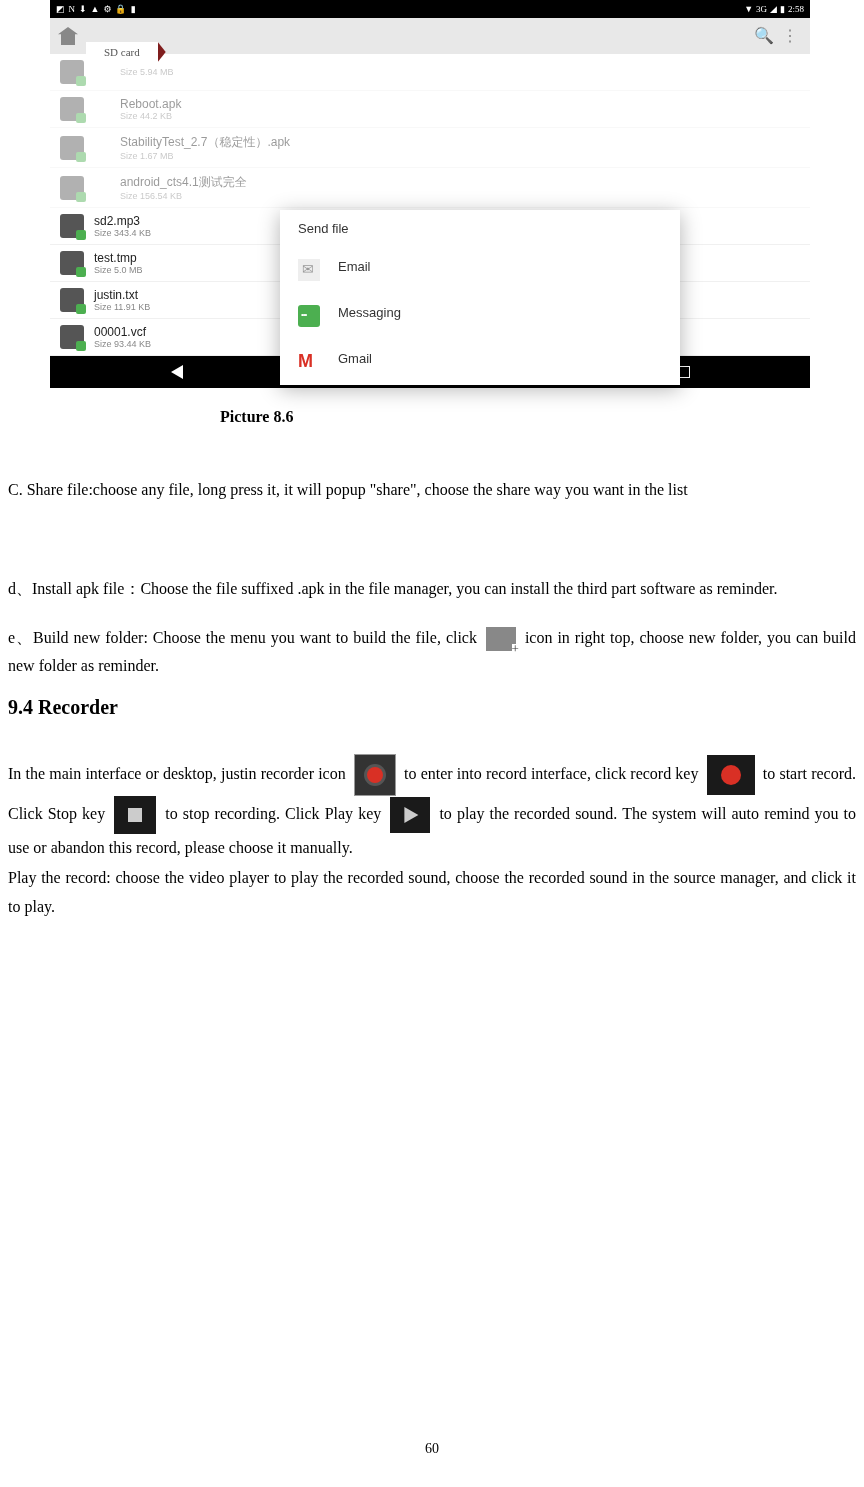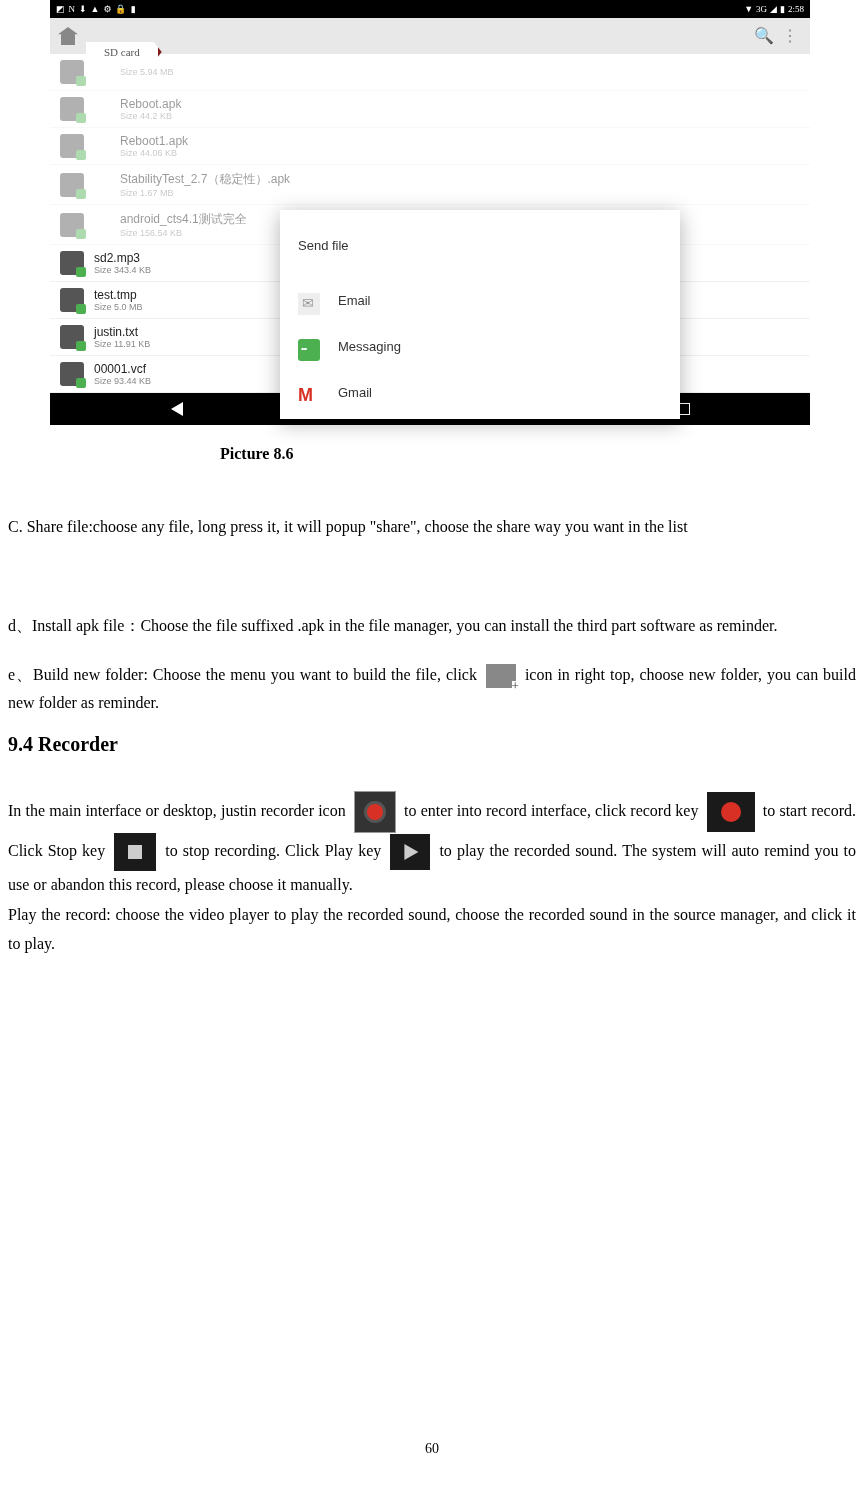--- a/index.html
+++ b/index.html
@@ -65,21 +65,21 @@
       width: 20px;
       height: 18px;
       background: #888;
       clip-path: polygon(50% 0%, 100% 40%, 85% 40%, 85% 100%, 15% 100%, 15% 40%, 0% 40%);
     }
     .breadcrumb-chip {
       background: #fff;
       padding: 4px 18px;
       font-size: 11px;
       color: #555;
-      border-right: 4px solid #7f1d1d;
+      border-right: 8px solid #7f1d1d;
       clip-path: polygon(0 0, calc(100% - 8px) 0, 100% 50%, calc(100% - 8px) 100%, 0 100%);
       margin-top: 32px;
     }
     .toolbar-spacer {
       flex: 1;
     }
     .toolbar-icon {
       width: 20px;
       height: 20px;
       color: #888;
@@ -138,21 +138,21 @@
     .dialog-overlay {
       position: absolute;
       top: 210px;
       left: 230px;
       width: 400px;
       background: #fff;
       box-shadow: 0 4px 20px rgba(0,0,0,0.3);
       font-family: Arial, sans-serif;
     }
     .dialog-title {
-      padding: 28px 18px;
+      padding: 11px 18px;
       font-size: 13px;
       color: #333;
     }
     .dialog-item {
       display: flex;
       padding: 12px 18px;
       gap: 18px;
     }
     .dialog-icon {
       width: 22px;
@@ -411,27 +411,20 @@
         <div class="file-info">
           <span class="file-name"></span>
           <span class="file-size">Size 5.94 MB</span>
         </div>
       </div>
       <div class="file-item dimmed">
         <div class="file-icon"></div>
         <div class="file-info">
           <span class="file-name">Reboot.apk</span>
           <span class="file-size">Size 44.2 KB</span>
-        </div>
-      </div>
-      <div class="file-item dimmed">
-        <div class="file-icon"></div>
-        <div class="file-info">
-          <span class="file-name">Reboot1.apk</span>
-          <span class="file-size">Size 44.06 KB</span>
         </div>
       </div>
       <div class="file-item dimmed">
         <div class="file-icon"></div>
         <div class="file-info">
           <span class="file-name">StabilityTest_2.7（稳定性）.apk</span>
           <span class="file-size">Size 1.67 MB</span>
         </div>
       </div>
       <div class="file-item dimmed">

